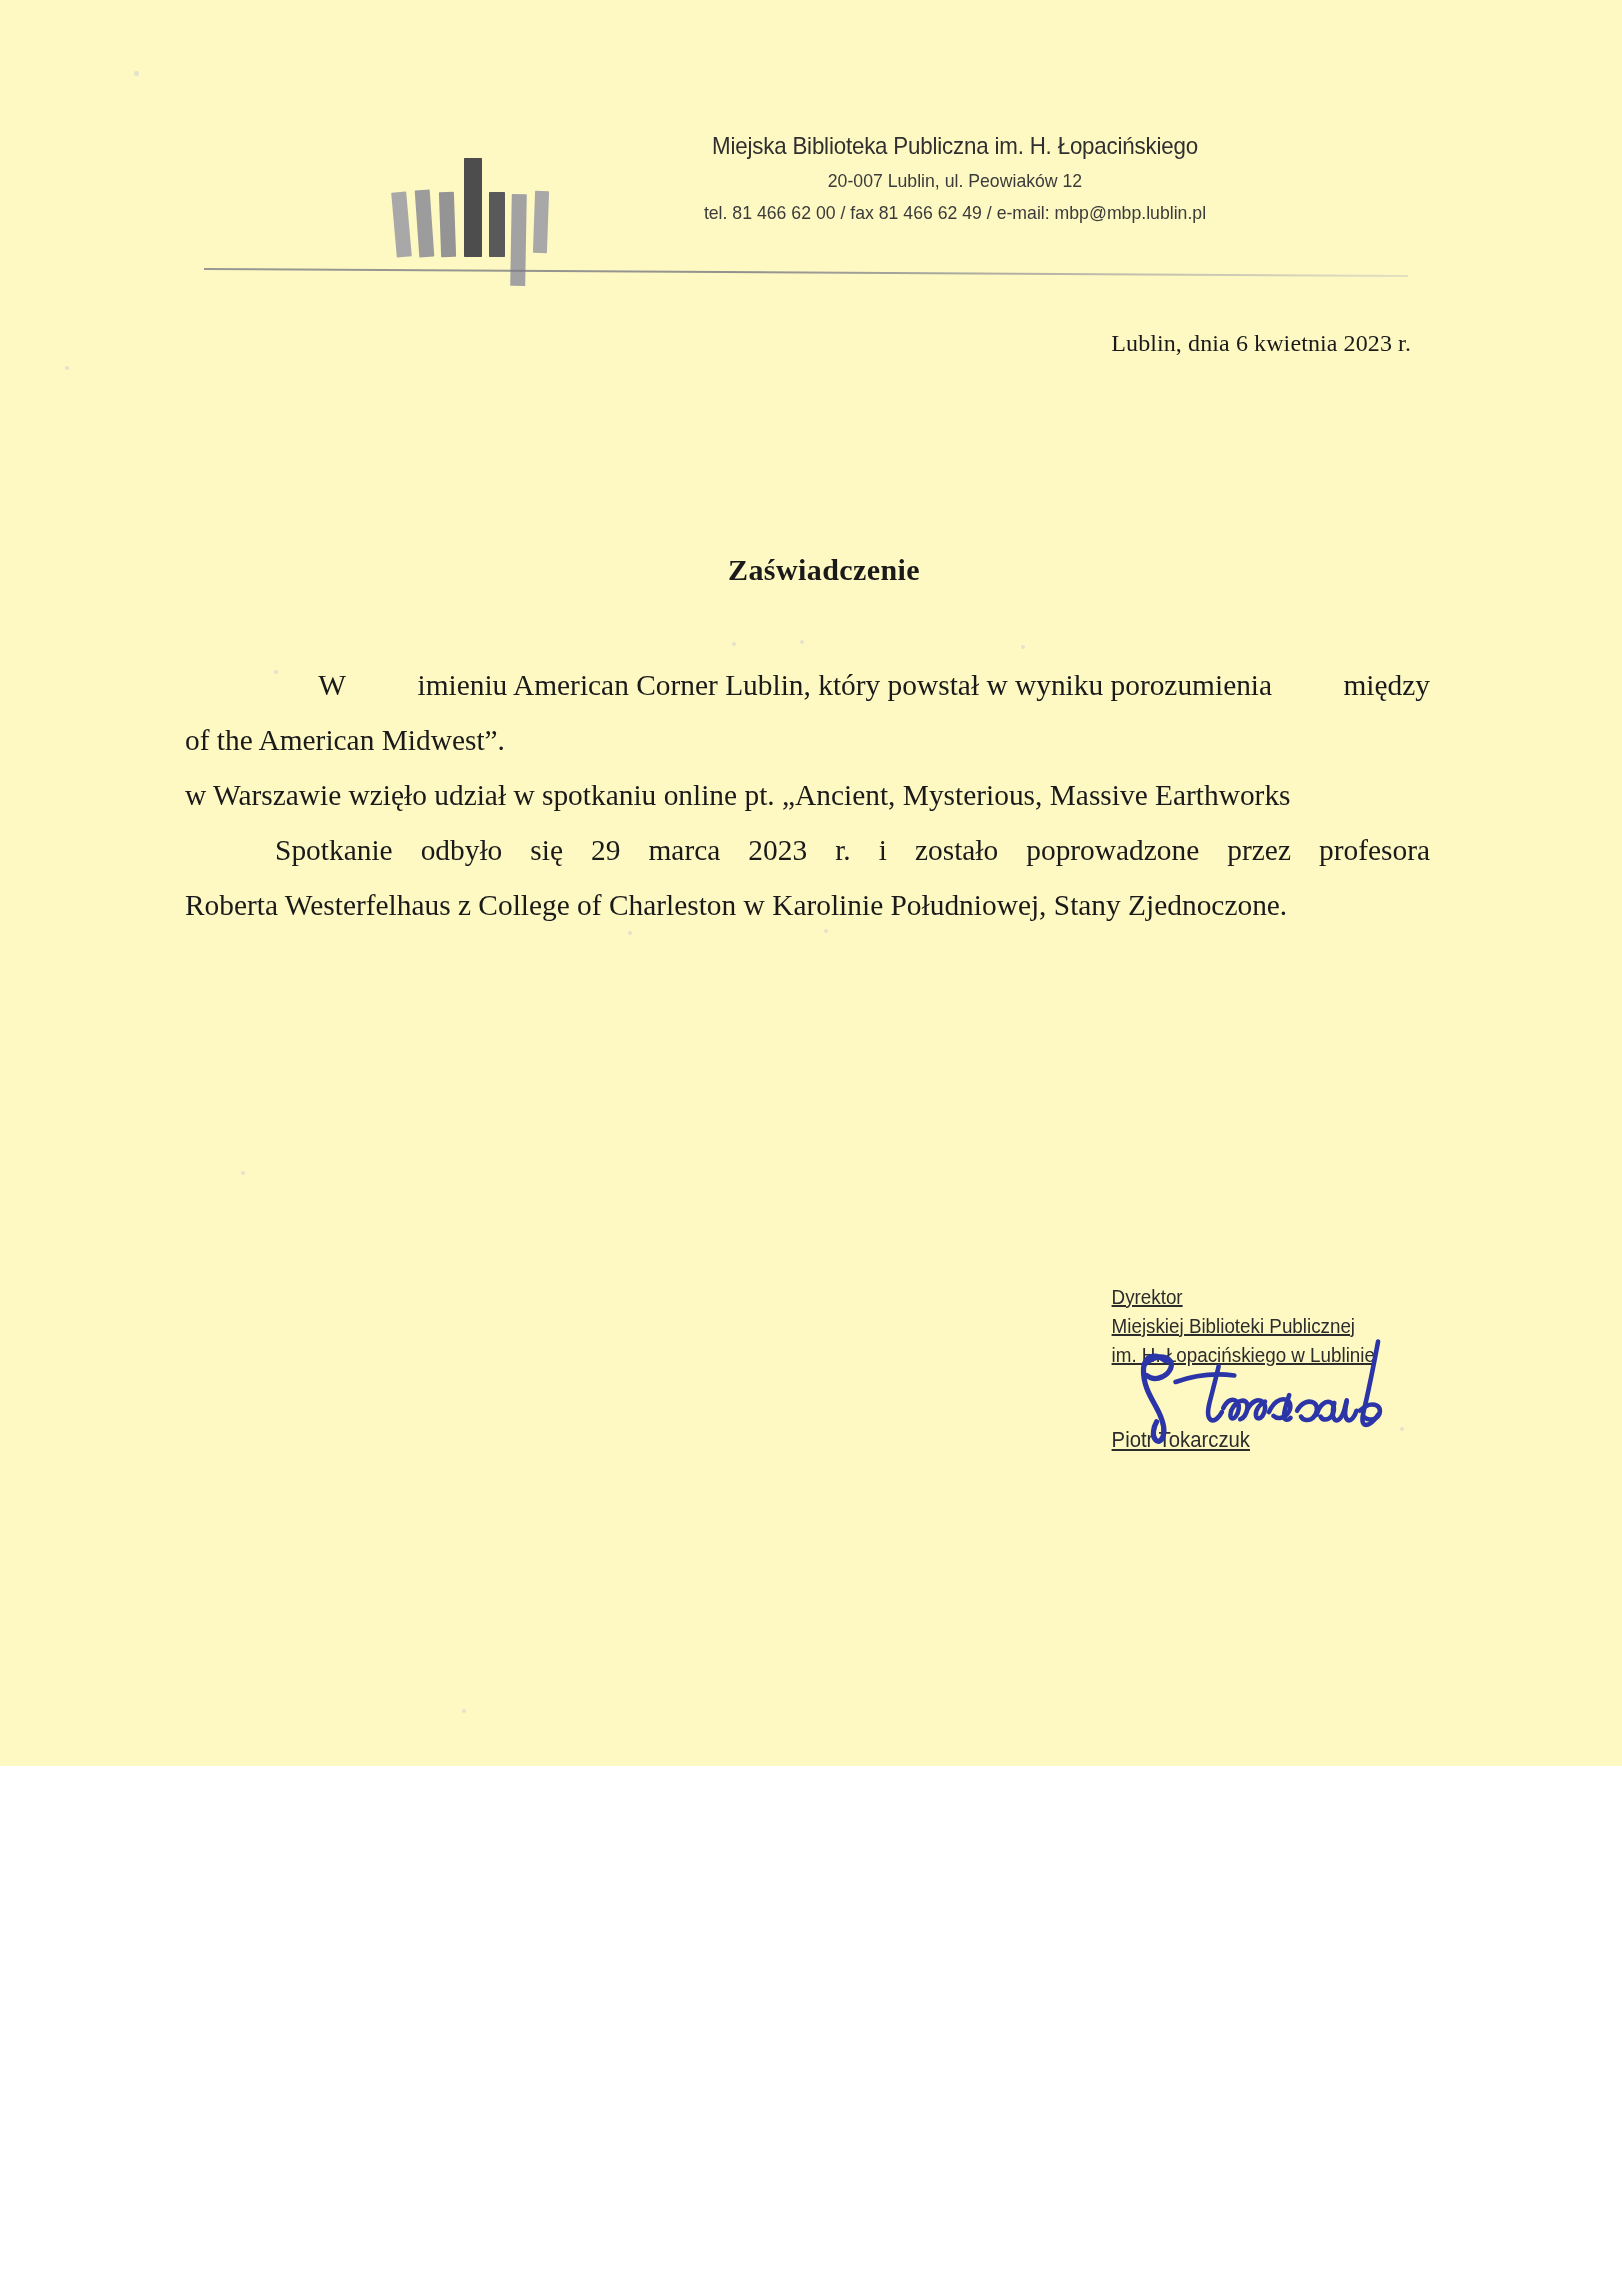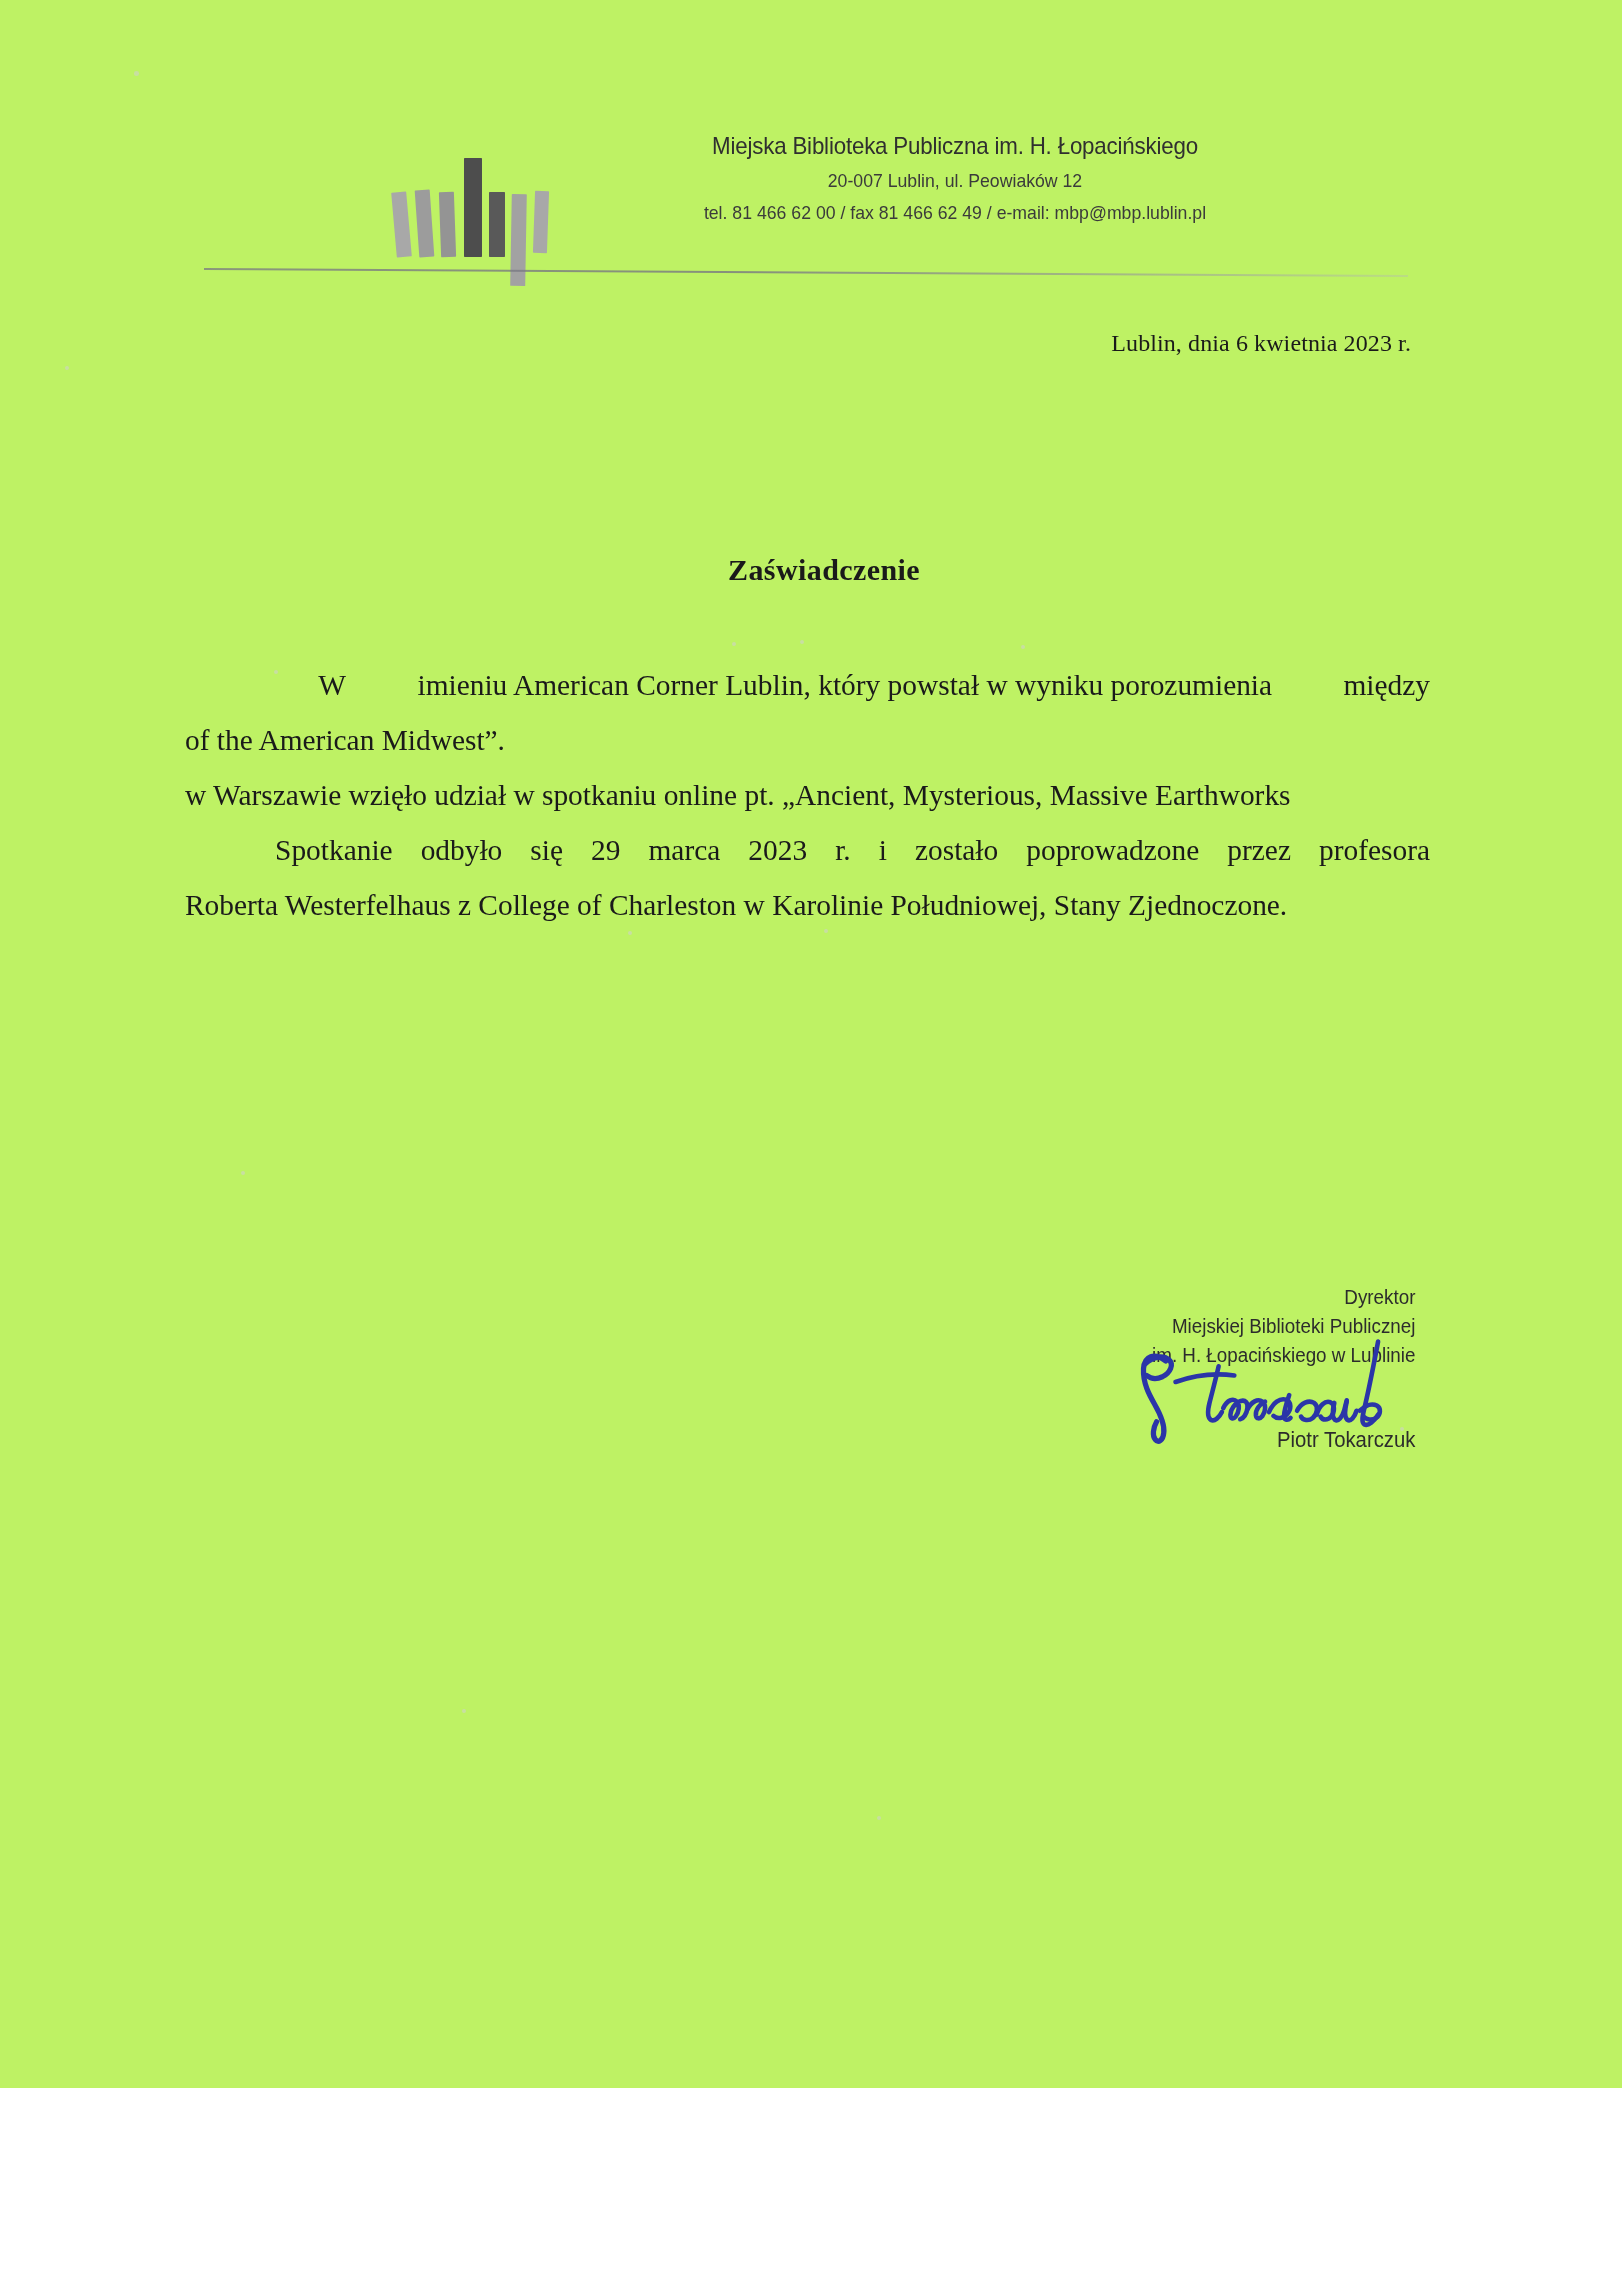--- a/index.html
+++ b/index.html
@@ -5,22 +5,22 @@
 <style>
   html, body {
     margin: 0;
     padding: 0;
     background: #ffffff;
   }
 
   .page {
     position: relative;
     width: 1622px;
-    height: 2088px;
-    background: #bef264;
+    height: 1766px;
+    background: #fef9c3;
     overflow: hidden;
     font-family: "Liberation Serif", "DejaVu Serif", serif;
     color: #1a1a1a;
   }
 
   
   .letterhead {
     position: absolute;
     left: 0;
     top: 124px;
@@ -133,26 +133,27 @@
   .para-line.justify {
     display: flex;
     justify-content: space-between;
   }
   .para-line.justify > span { white-space: pre; }
   .para-indent { display: inline-block; width: 62px; }
 
   
   .sig-block {
     position: absolute;
-    left: 1073px;
+    left: 1101px;
     top: 1283px;
     width: 353px;
-    text-align: right;
+    text-align: left;
     font-family: "Liberation Sans", "DejaVu Sans", sans-serif;
     color: #2c2c2c;
+    text-decoration: underline;
   }
   .sig-line {
     font-size: 20px;
     line-height: 29px;
     transform: scaleX(0.94);
     transform-origin: center top;
     white-space: nowrap;
   }
   .sig-name {
     font-size: 21.6px;

